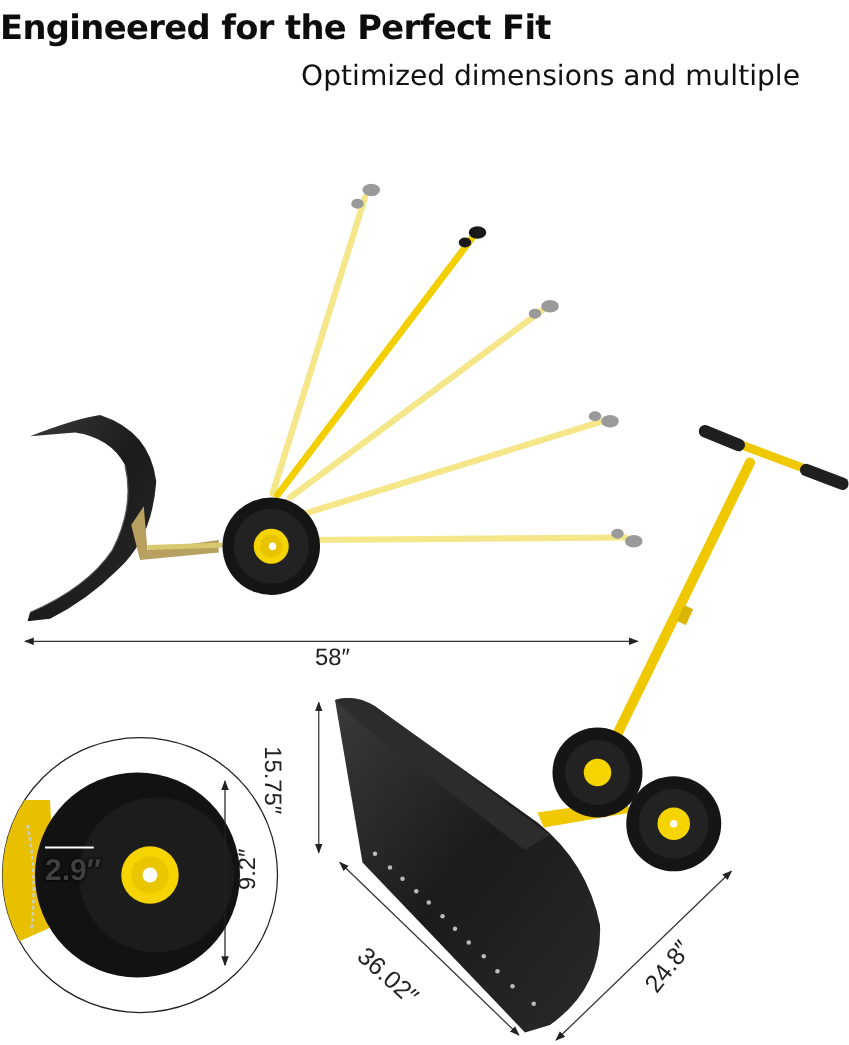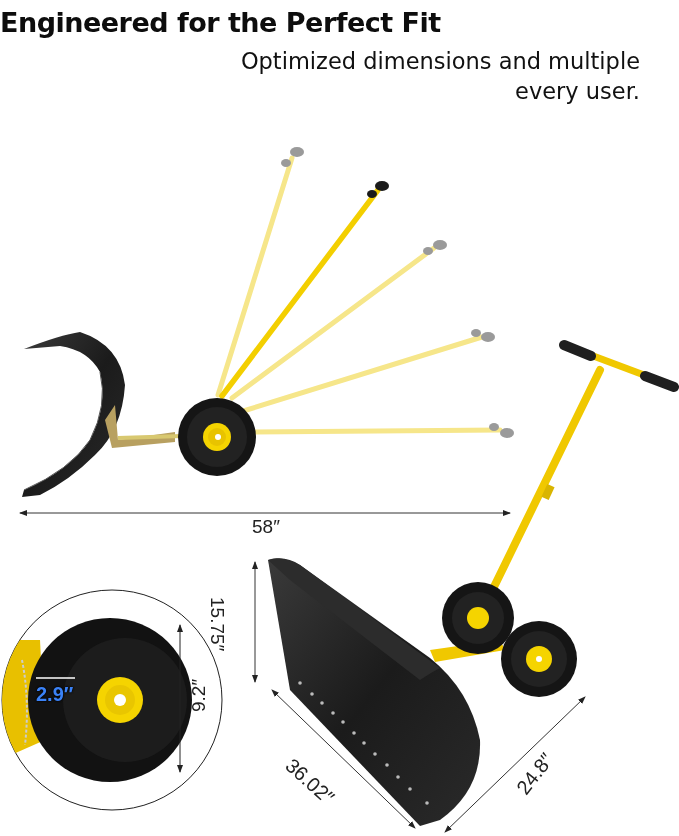--- a/index.html
+++ b/index.html
@@ -2,31 +2,30 @@
 <html><head>
 <meta charset="utf-8">
 <style>
   html, body { margin: 0; padding: 0; background: #ffffff; }
   body { width: 679px; height: 836px; position: relative; overflow: hidden; font-family: "DejaVu Sans", sans-serif; color: #111; }
   .headline { position: absolute; left: 0; top: 0; width: 569px; text-align: left; font-family: "DejaVu Sans", sans-serif; font-weight: bold; font-size: 27px; letter-spacing: -0.5px; line-height: 46px; color: #0d0d0d; }
   .sub { position: absolute; left: 40px; top: 46px; width: 600px; text-align: right; font-family: "DejaVu Sans", sans-serif; font-size: 22.5px; line-height: 30px; color: #111; }
   .art { position: absolute; left: 0; top: 0; }
   .dim { position: absolute; font-family: "Liberation Sans", sans-serif; font-size: 19px; color: #222; white-space: nowrap; }
   .dim-58 { left: 252px; top: 516px; }
-  .dim-29 { left: 36px; top: 683px; font-weight: bold; color: #3b82f6; font-size: 20px; text-shadow: 0 0 2px #000, 0 0 2px #000; }
+  .dim-29 { left: 36px; top: 683px; font-weight: bold; color: #404040; font-size: 24px; text-shadow: 0 0 2px #000, 0 0 2px #000; }
   .dim-3602 { left: 296px; top: 754px; transform: rotate(42deg); transform-origin: left top; font-size: 20px; }
   .dim-248 { left: 512px; top: 785px; transform: rotate(-52deg); transform-origin: left top; font-size: 20px; }
 </style>
 </head>
 <body>
 
 <div class="headline">Engineered for the Perfect Fit</div>
 <div class="sub">
   <div>Optimized dimensions and multiple</div>
-  <div>every user.</div>
 </div>
 
 <svg class="art" width="679" height="836" viewBox="0 0 679 836">
   <defs>
     <marker id="arr" markerWidth="8" markerHeight="8" refX="7" refY="4" orient="auto">
       <path d="M0,1 L8,4 L0,7 Z" fill="#222"></path>
     </marker>
     <marker id="arrs" markerWidth="8" markerHeight="8" refX="1" refY="4" orient="auto">
       <path d="M8,1 L0,4 L8,7 Z" fill="#222"></path>
     </marker>

